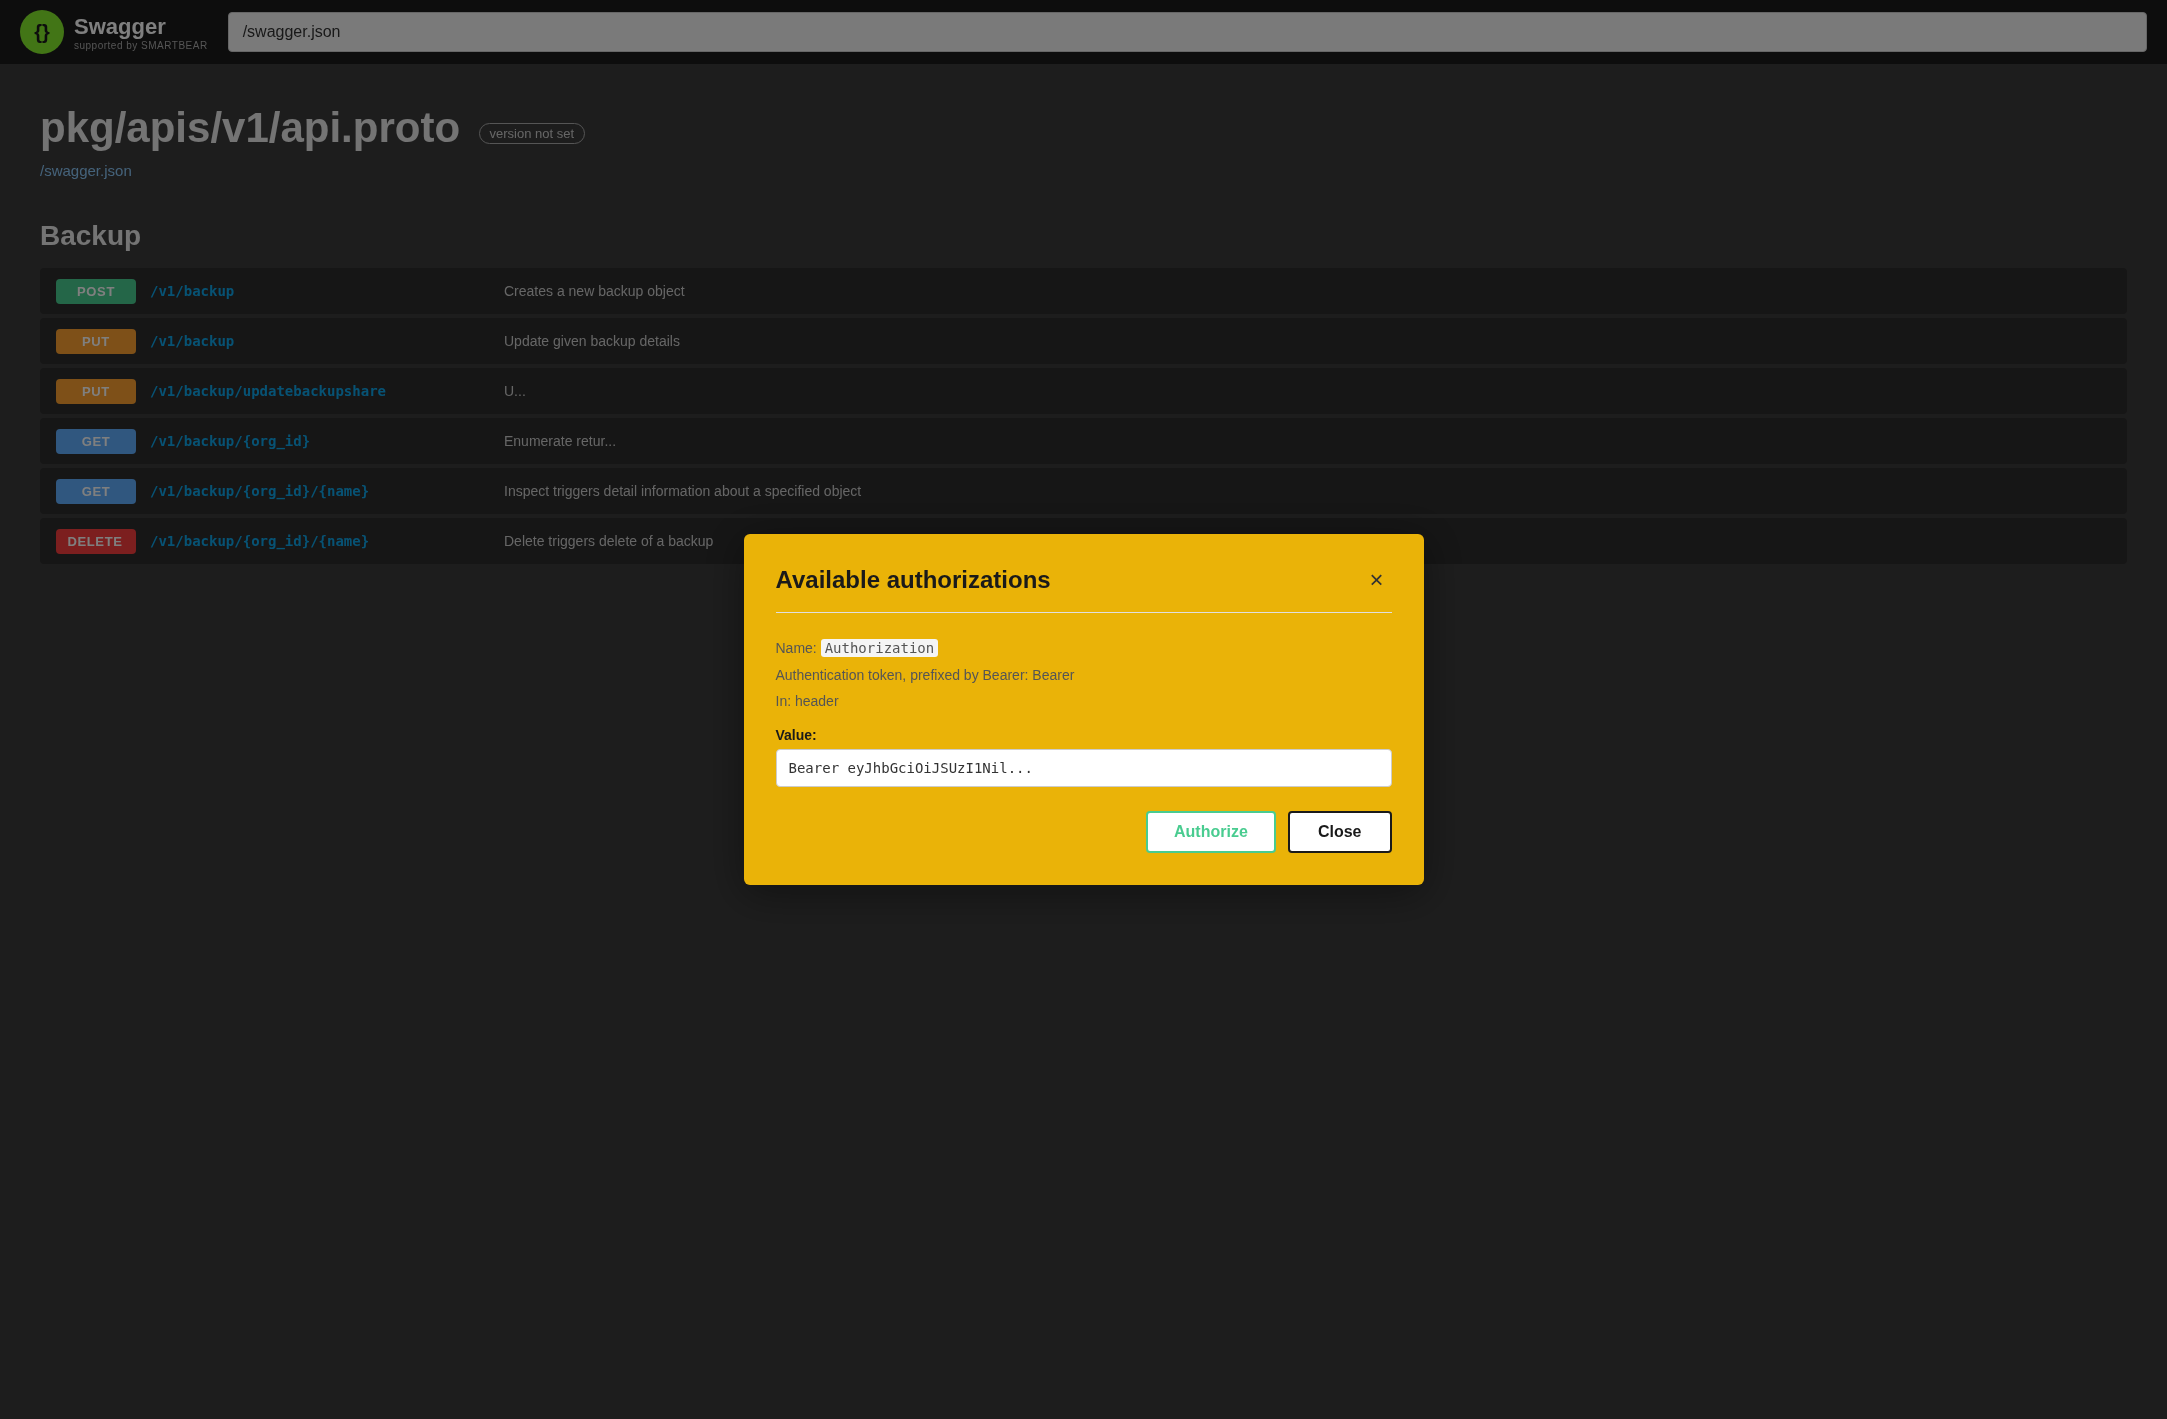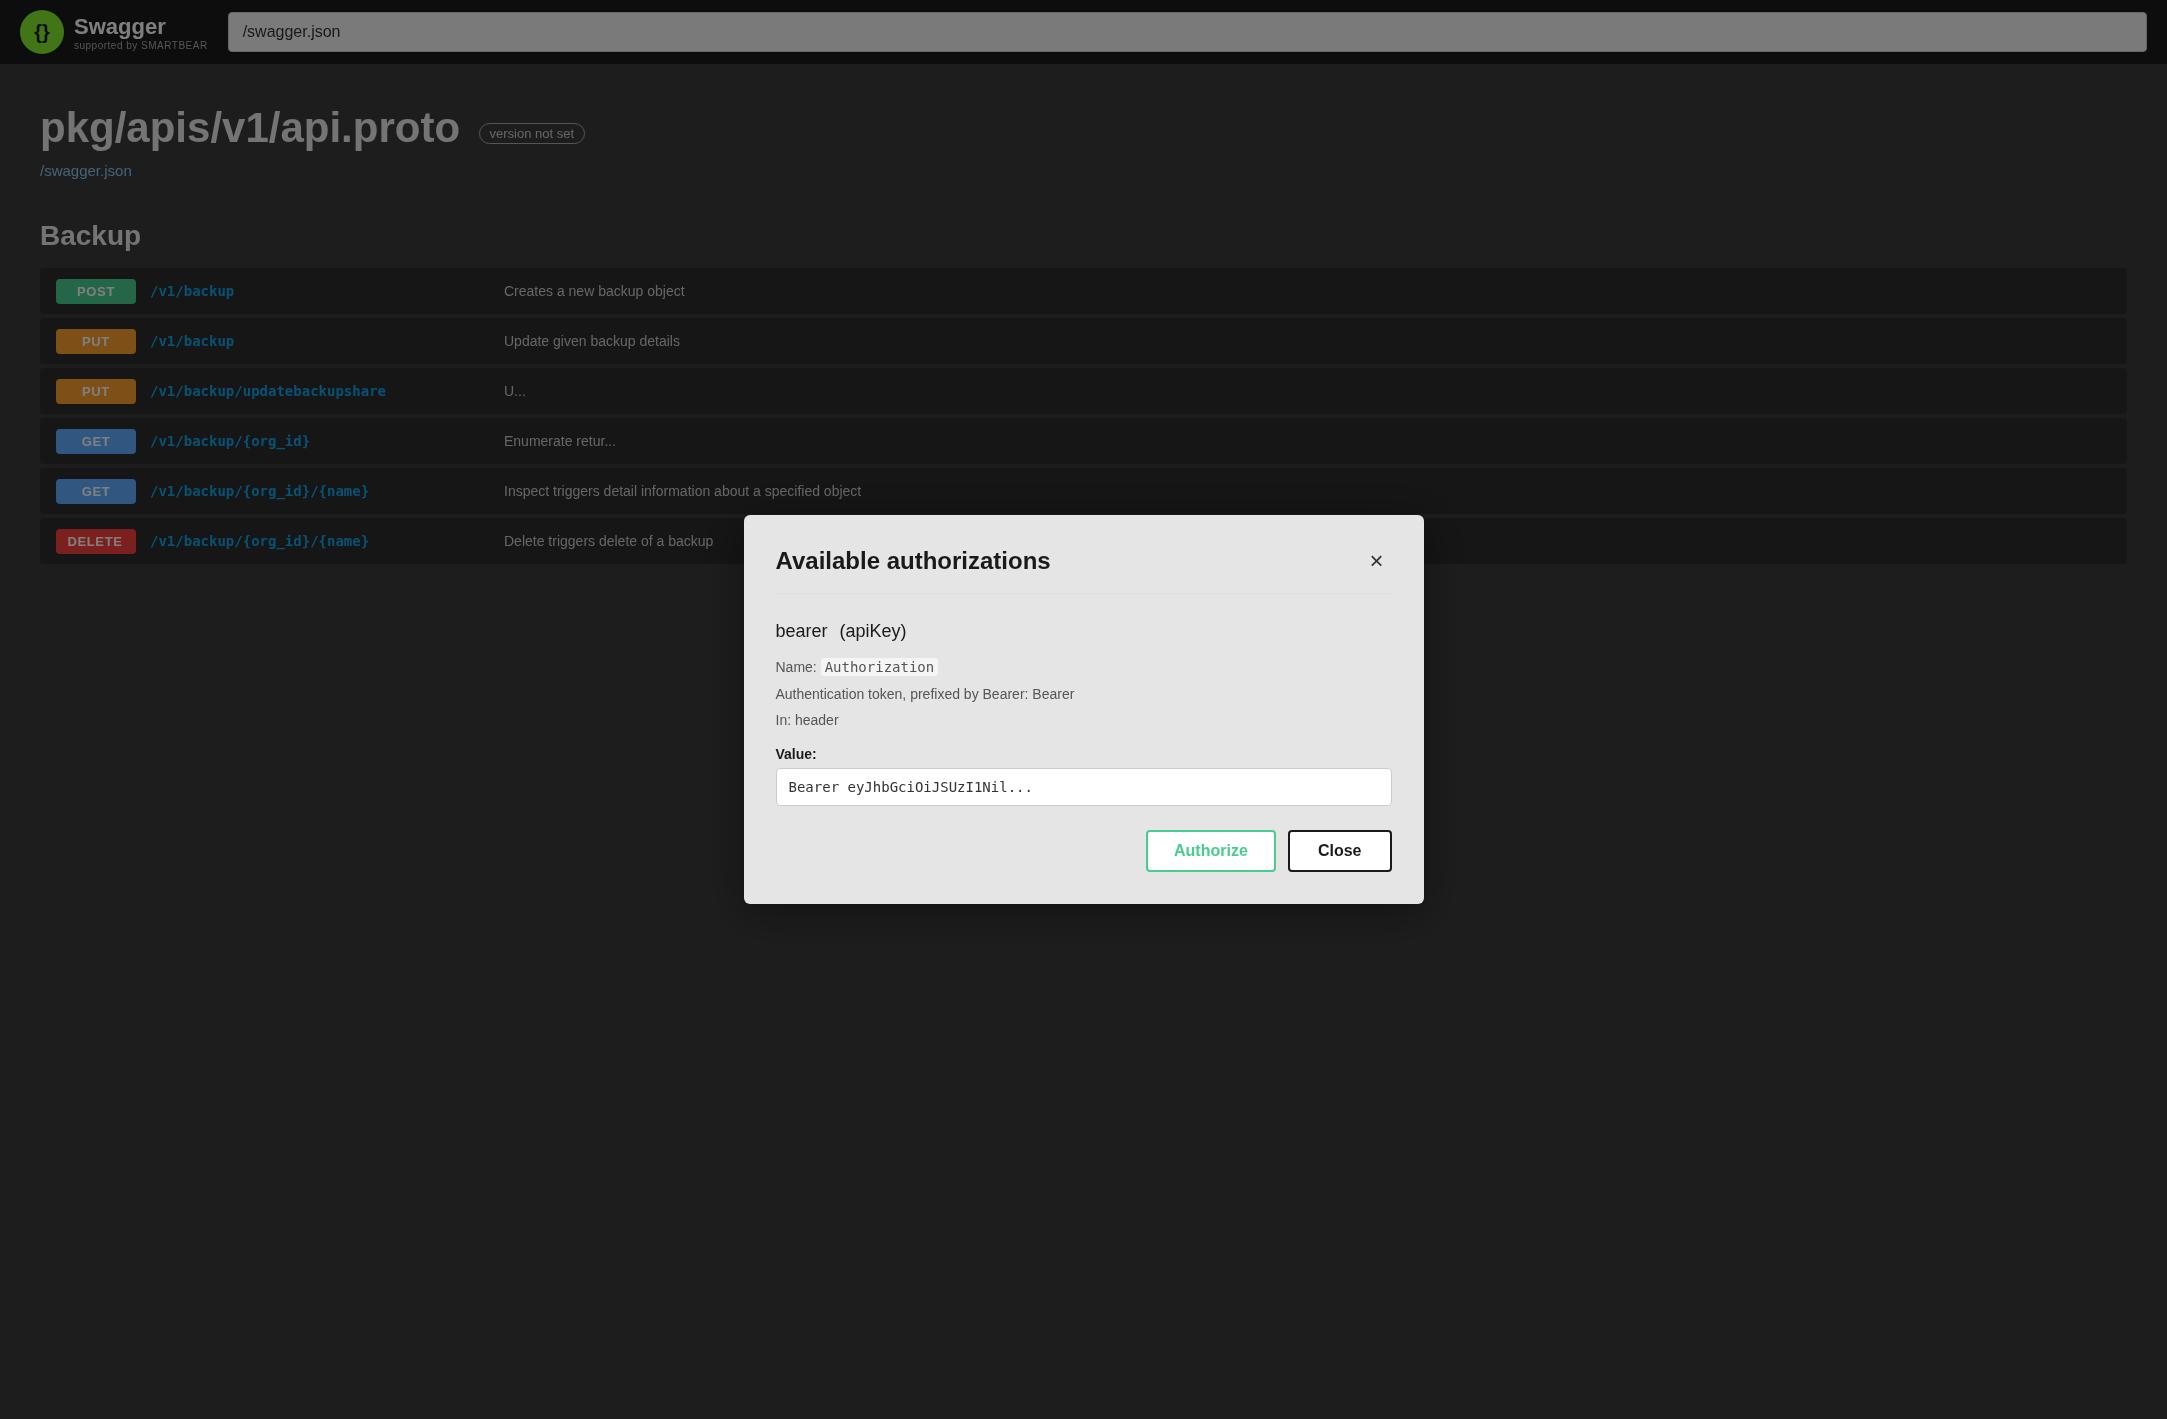--- a/index.html
+++ b/index.html
@@ -152,21 +152,21 @@
       inset: 0;
       background: rgba(0,0,0,0.5);
       display: flex;
       align-items: center;
       justify-content: center;
       z-index: 100;
     }
 
     
     .modal {
-      background: #e5e5e5;
+      background: #eab308;
       border-radius: 6px;
       width: 680px;
       max-width: 95vw;
       padding: 30px 32px 32px 32px;
       position: relative;
       box-shadow: 0 8px 40px rgba(0,0,0,0.4);
     }
     .modal-header {
       display: flex;
       align-items: center;
@@ -326,24 +326,20 @@
 </div>
 
 <div class="overlay">
   <div class="modal">
     <div class="modal-header">
       <h2 class="modal-title">Available authorizations</h2>
       <button class="modal-close">×</button>
     </div>
 
     <div class="auth-section">
-      <div class="auth-scheme-title">
-        <span>bearer</span>
-        <span>(apiKey)</span>
-      </div>
       <div class="auth-meta">
         <span>Name:</span>
         <code>Authorization</code>
       </div>
       <div class="auth-meta">Authentication token, prefixed by Bearer: Bearer</div>
       <div class="auth-meta">
         <span>In:</span>
         <span>header</span>
       </div>
       <div class="value-label">Value:</div>

